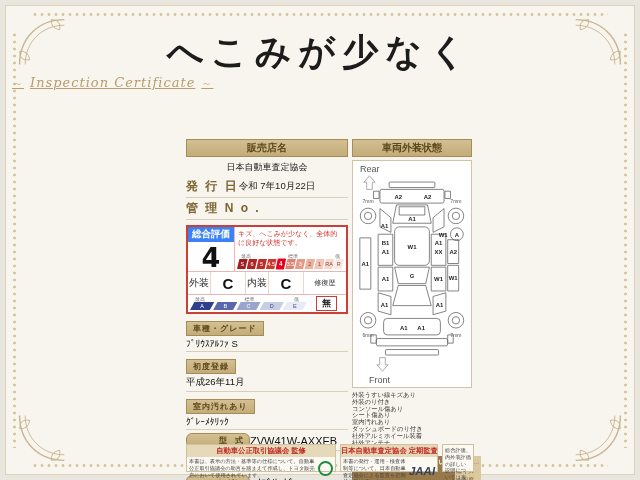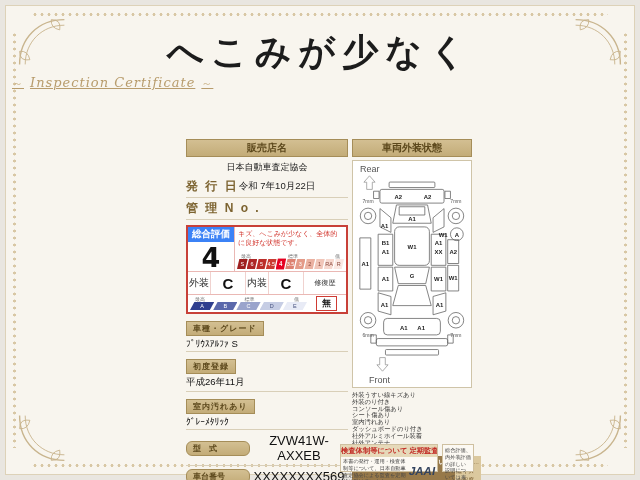--- a/index.html
+++ b/index.html
@@ -57,22 +57,22 @@
   .gcell:nth-child(1){background:#2f3f8e;color:#fff}.gcell:nth-child(2){background:#5a68ab;color:#fff}
   .gcell:nth-child(3){background:#9aa4cc;color:#fff}.gcell:nth-child(4){background:#c6cde4;color:#44507e}
   .gcell:nth-child(5){background:#e8ebf6;color:#44507e}
   .g-none{flex:1;display:flex;align-items:center;justify-content:center;}
   .g-none span{border:1px solid #cf3b33;color:#222;font-weight:bold;font-size:9px;padding:0 5px;background:#fff;}
 
   .spec-a{margin-top:3px;border-bottom:1px solid #d9cfb8;padding-bottom:1px;}
   .lblbox{display:inline-block;background:linear-gradient(#d3bf92,#c3ac78);border:1px solid #a58d58;color:#5c481c;font-size:8px;font-weight:bold;padding:1px 6px;letter-spacing:1px;}
   .spec-a .val{display:block;text-align:left;font-size:9.5px;color:#111;padding:2px 0 1px;}
   .spec-b{display:flex;align-items:center;margin-top:3px;border-bottom:1px solid #d9cfb8;padding-bottom:2px;}
-  .spec-b .lblbox{width:50px;text-align:left;letter-spacing:0;border-radius:6px;}
-  .spec-b .val{flex:1;text-align:center;font-size:13px;color:#111;}
+  .spec-b .lblbox{width:50px;text-align:right;letter-spacing:0;border-radius:6px;}
+  .spec-b .val{flex:1;font-size:11px;color:#111;}
 
   
   .rpanel{position:absolute;left:346px;top:94px;width:120px;}
   .ext-h{font-size:10px;padding:1px 0;}
   .diagbox{margin-top:3px;position:relative;background:#fff;border:1px solid #cfc4a8;height:226px;}
   .rear-tag{position:absolute;top:3px;left:7px;font-size:9px;color:#555;}
   .rear-arrow{position:absolute;top:14px;left:9px;width:15px;height:16px;}
   .front-arrow{position:absolute;bottom:15px;left:22px;width:15px;height:16px;}
   .front-tag{position:absolute;bottom:2px;left:16px;font-size:9px;color:#555;}
   .car{position:absolute;top:9px;left:50%;transform:translateX(-50%);width:108px;height:198px;}
@@ -330,22 +330,29 @@
           <span class="lg-l">車両外装状態の表示記号について</span>
           <span class="lg-r">(例)A1…線キズ小程度有り</span>
         </div>
         <div class="legend-b">
           <div>A…線キズ有り U…へこみ有り B…キズをともなうへこみ有り P…要塗装 W…補修歴有り S…サビ有り</div>
 
         </div>
       </div>
     </div>
 
+    <div class="fbox f1">
+      <div class="fh">自動車公正取引協議会 監修</div>
+      <div class="fb">
+        <span>本書は、表示の方法・基準等の仕様について、自動車公正取引協議会の助言を踏まえて作成し、トヨタ販売店において使用されています。</span>
+        <span class="ring"></span>
+      </div>
+    </div>
     <div class="fbox f2">
-      <div class="fh">検査体制等について 定期監査</div>
+      <div class="fh">日本自動車査定協会 定期監査</div>
       <div class="fb">
         <span>本書の発行・運用・検査体制等について、日本自動車査定協会による監査を定期的に受けています。</span>
         <span class="jaai">JAAI</span>
       </div>
     </div>
     <div class="fbox f3">
       <div class="fb">総合評価、内外装評価の詳しい説明については裏面をご覧ください。</div>
     </div>
   </div>
 </div>

